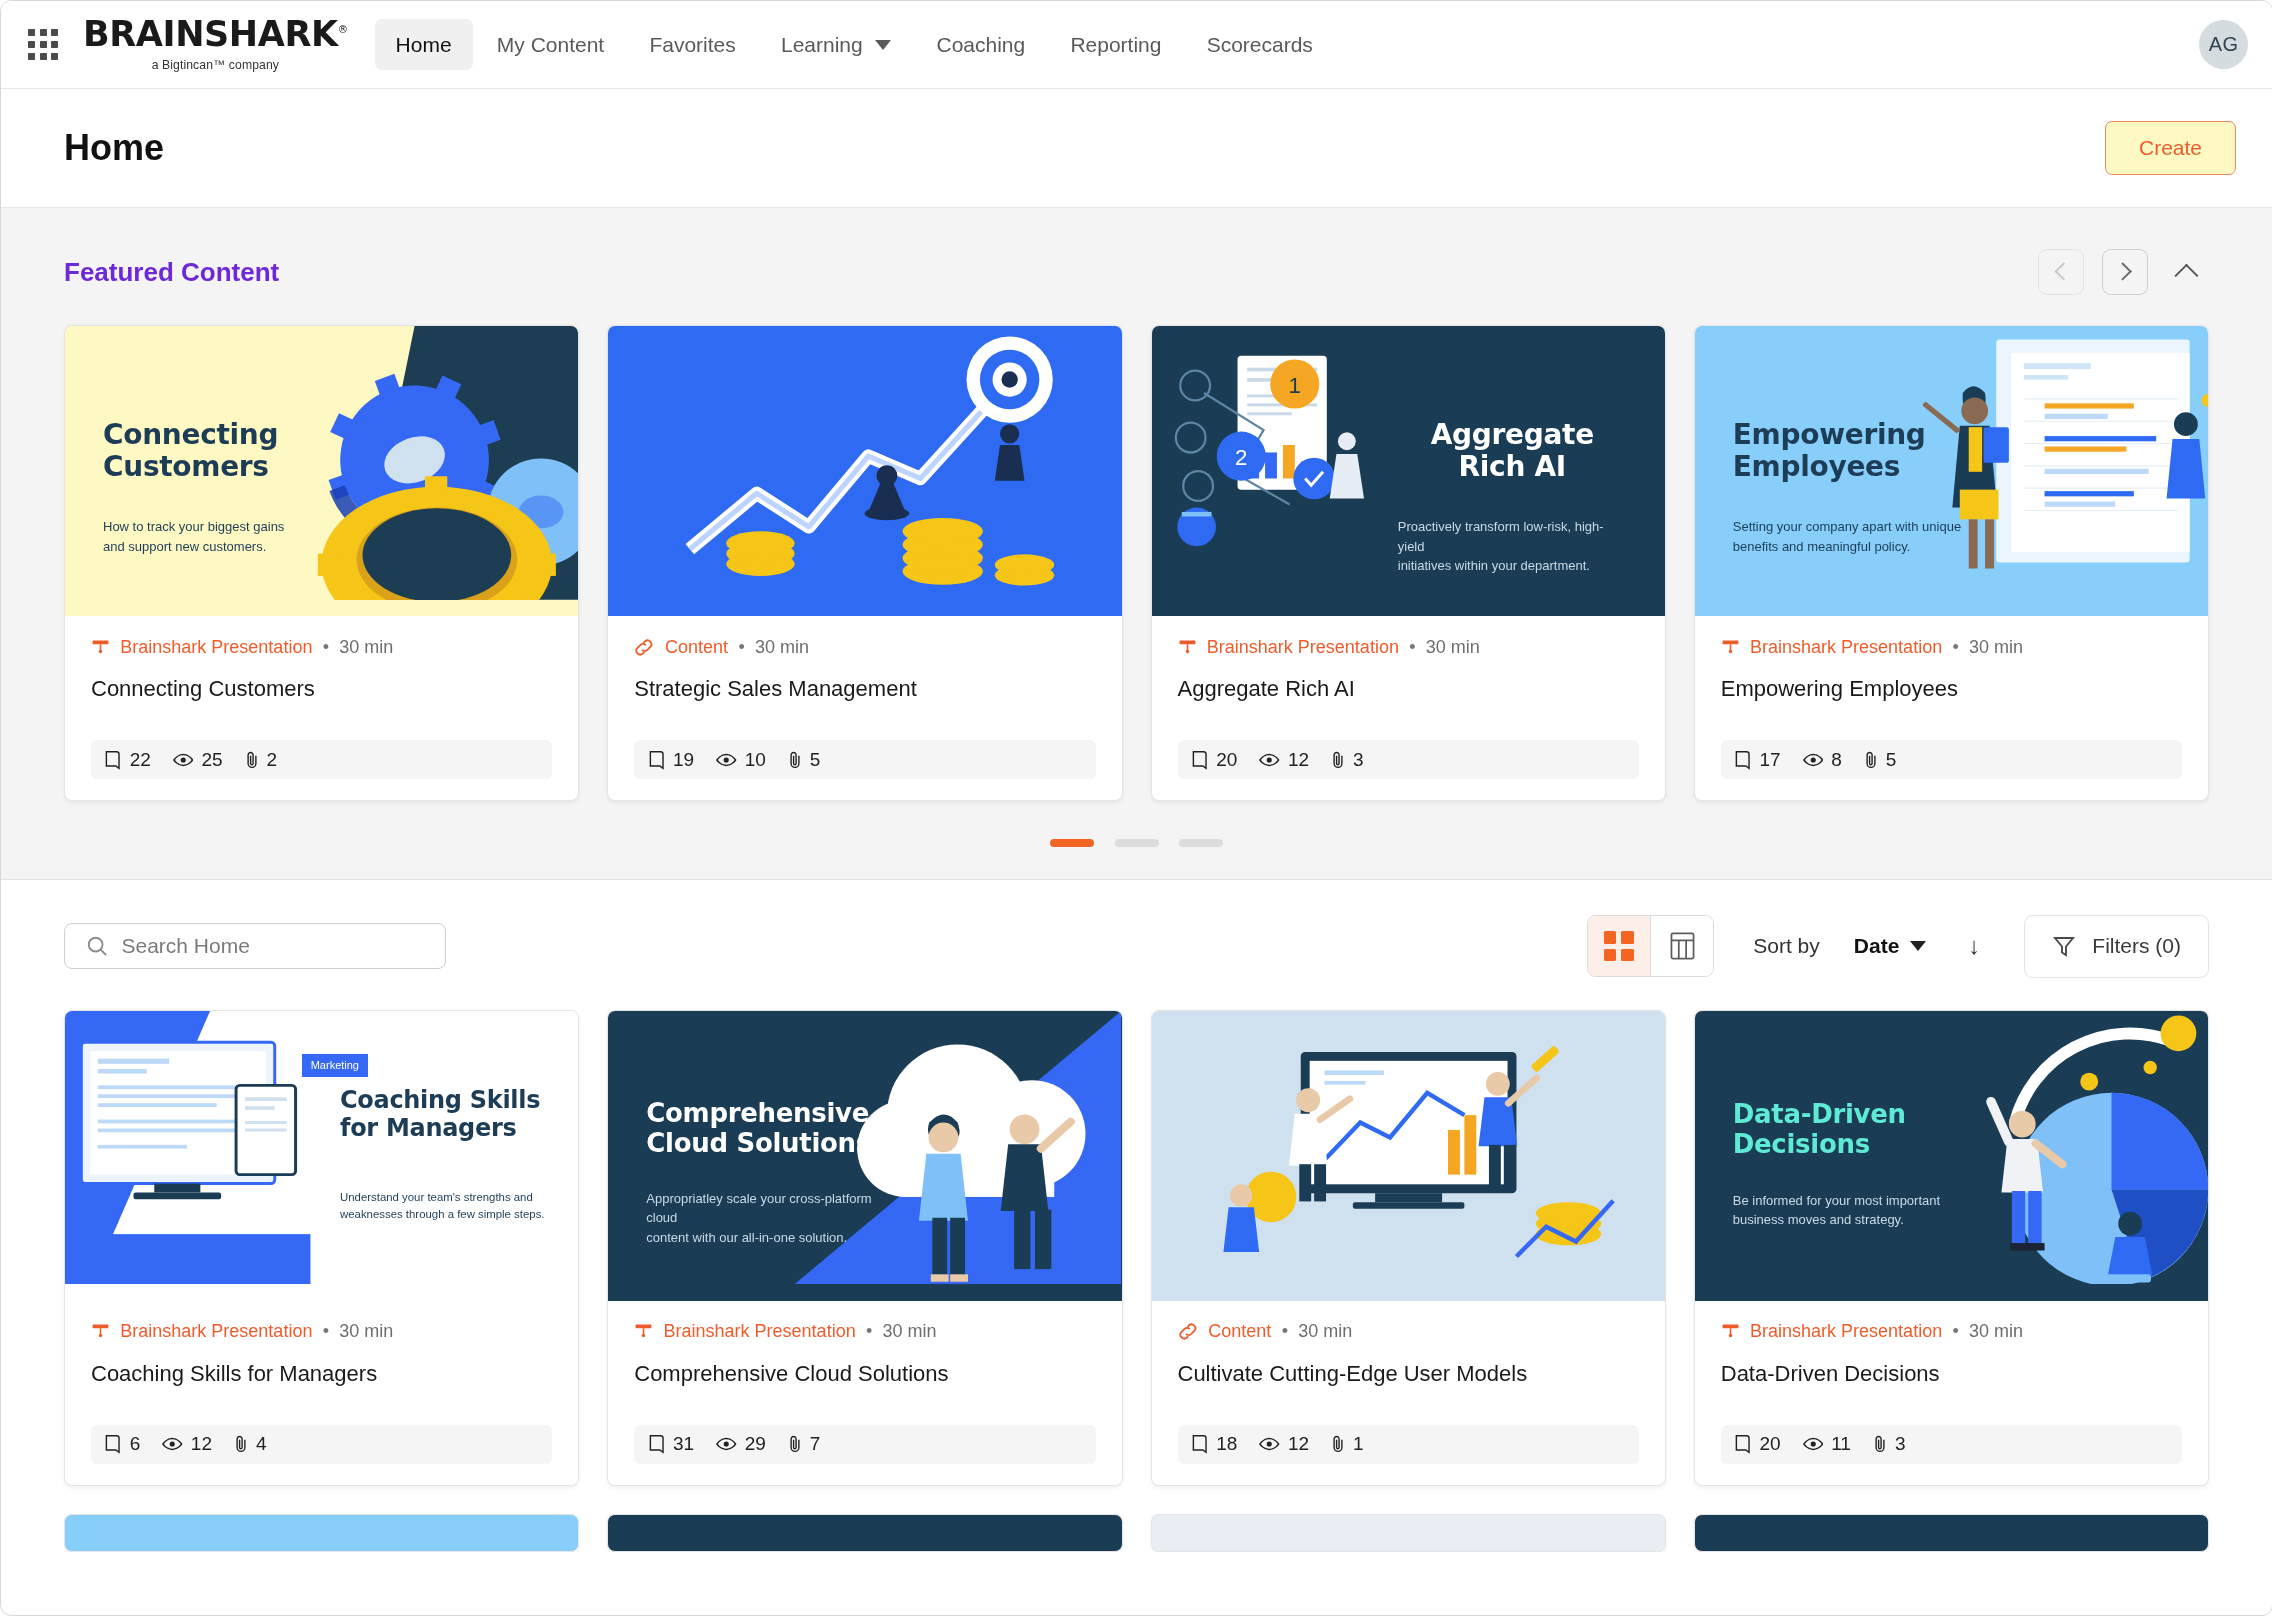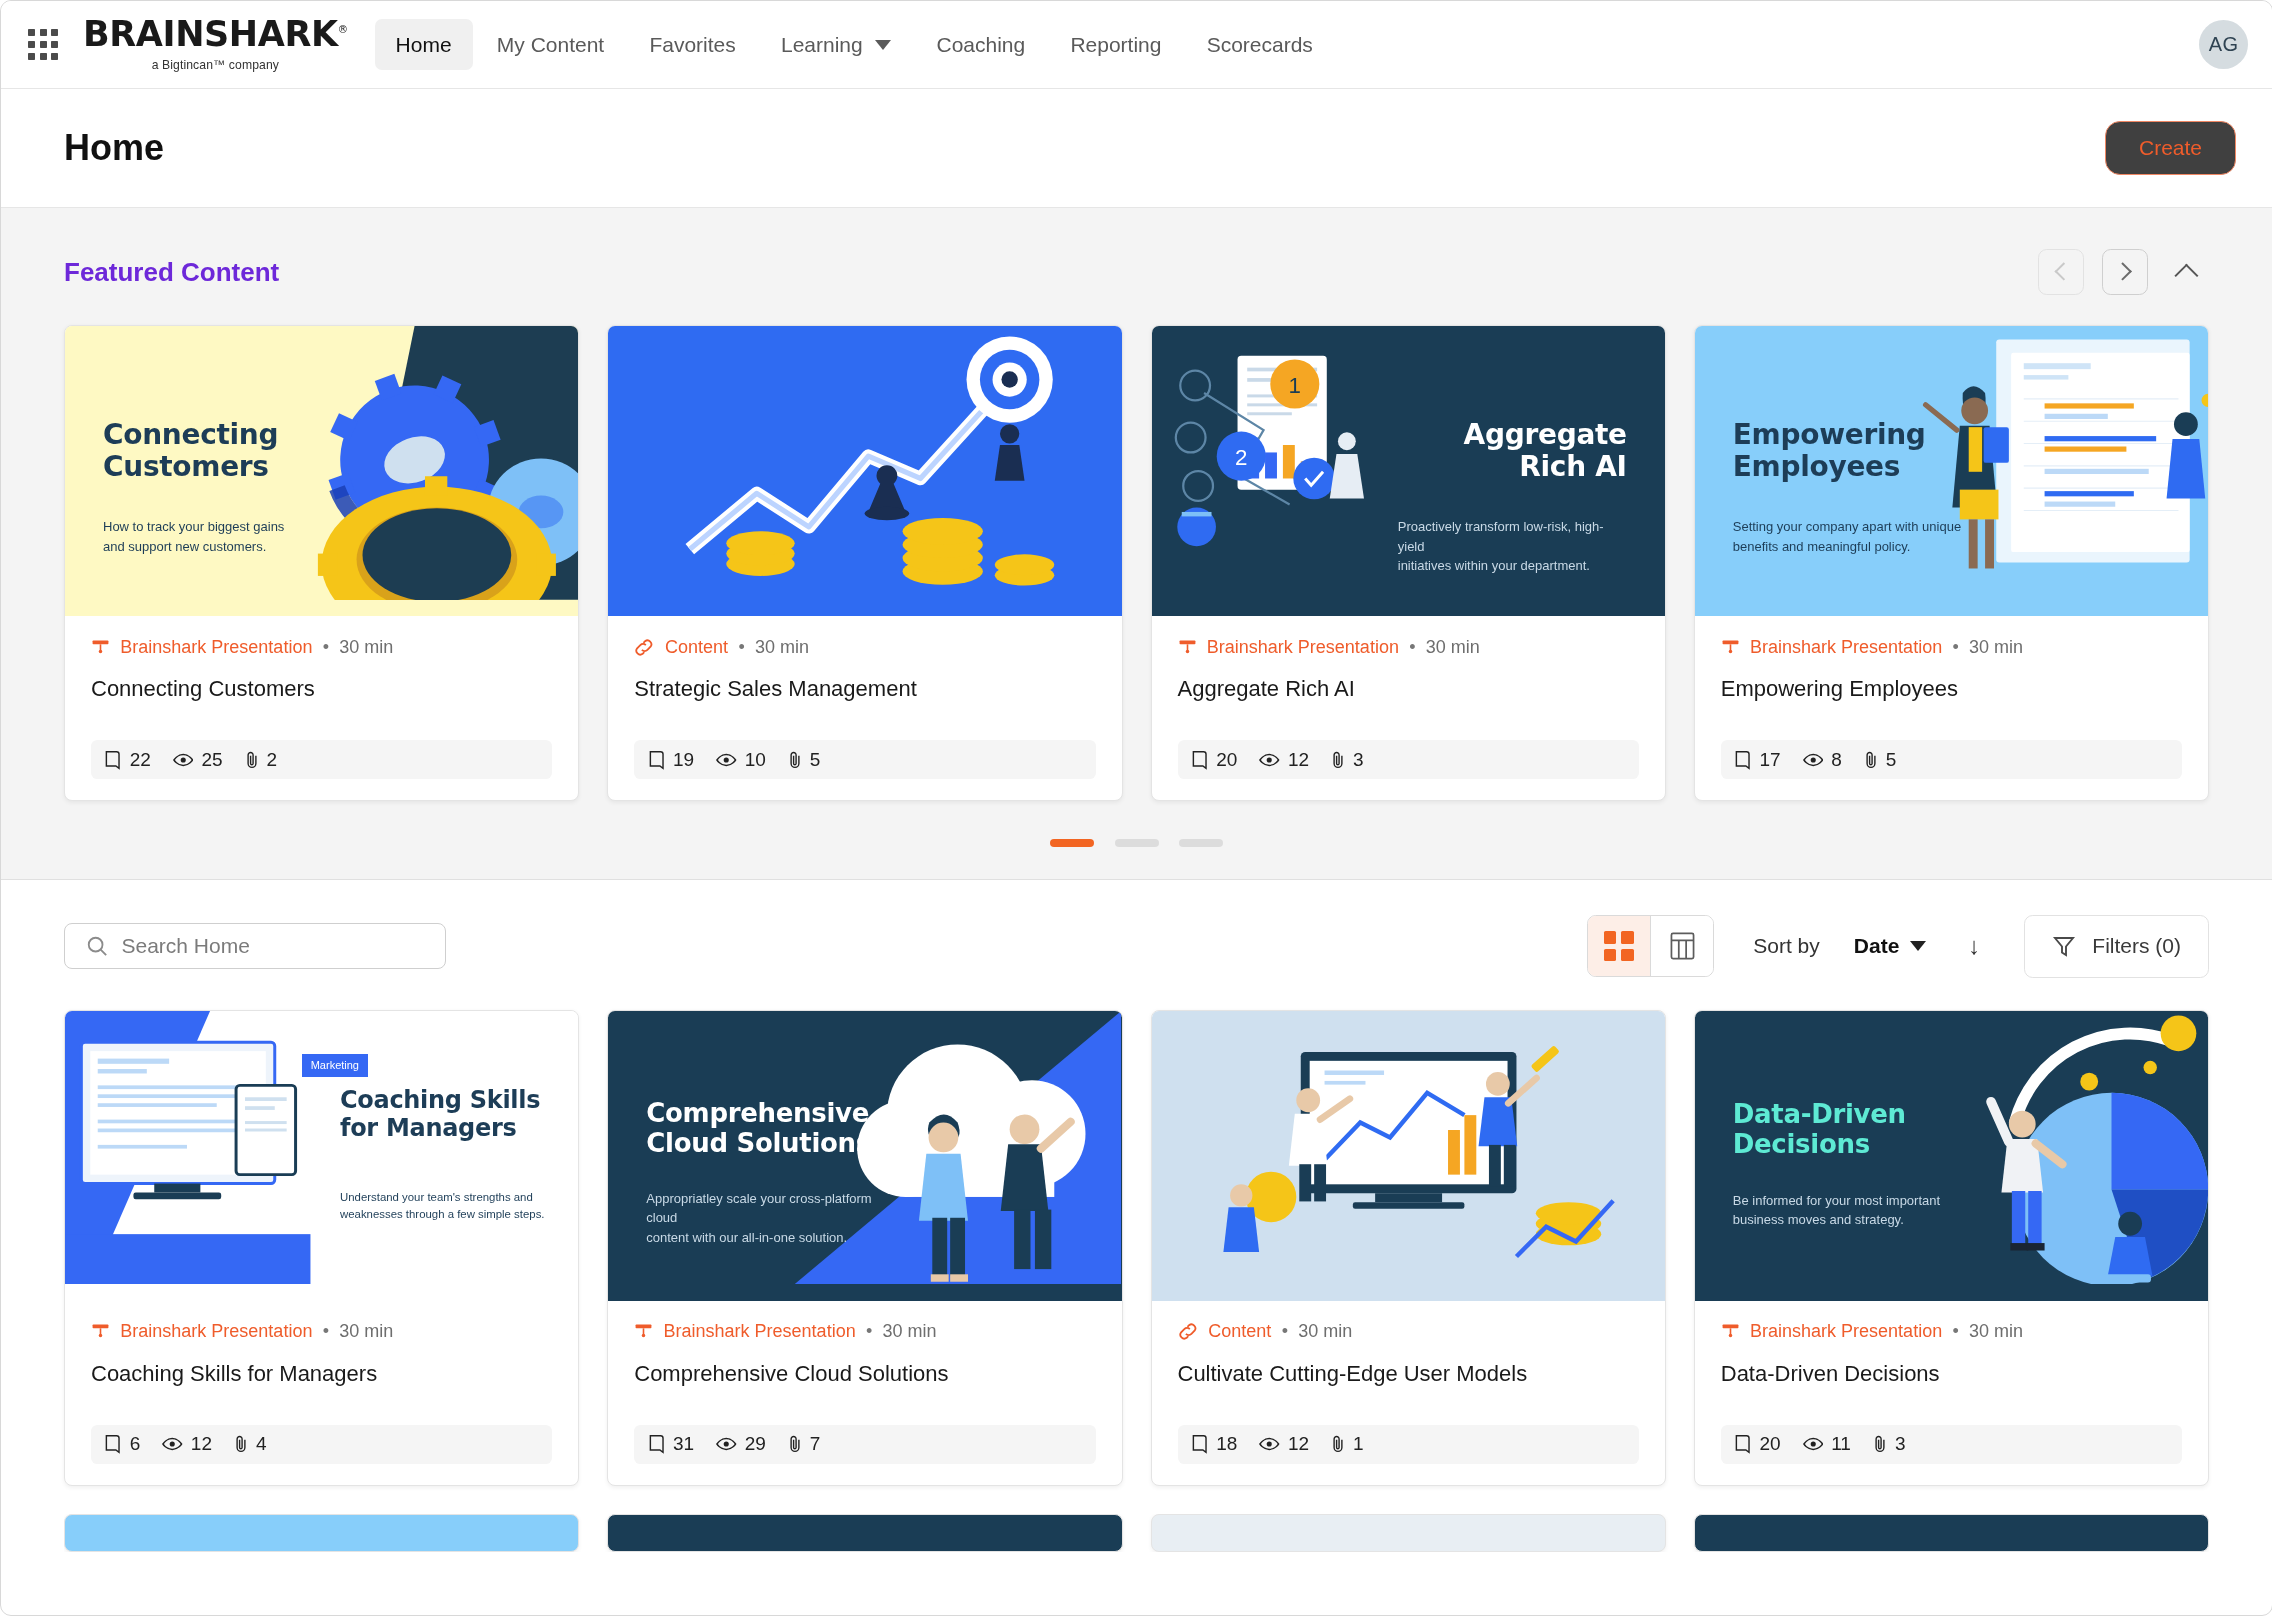--- a/index.html
+++ b/index.html
@@ -95,24 +95,24 @@
     display: flex; align-items: center;
     padding: 0 36px 0 63px;
     background: #fff;
     border-bottom: 1.6px solid #e6e6e6;
   }
   .page-title { font-size: 36px; font-weight: 700; color: #111; }
   .create-btn {
     margin-left: auto;
     border: 1.6px solid #f08763;
     color: #ef5c2b;
-    background: #404040;
+    background: #fef9c3;
     font-size: 21px;
     padding: 14px 33px;
-    border-radius: 15px;
+    border-radius: 7px;
     cursor: pointer;
     font-family: inherit;
   }
 
   
   .featured {
     background: #f4f4f4;
     padding: 41px 63px 32px 63px;
     border-bottom: 1.6px solid #e0e0e0;
   }
@@ -539,21 +539,21 @@
             <path d="M206 205 l8 9 l16 -18" stroke="#fff" stroke-width="4" fill="none"></path>
             <g fill="#2f6bf2">
                 <circle cx="60" cy="270" r="26"></circle>
               </g>
             <g fill="#e6edf4">
               <circle cx="262" cy="155" r="12"></circle>
                 <path d="M248 172 h28 l9 60 h-46z"></path>
             </g>
             <rect x="40" y="250" width="40" height="6" fill="#7ec0f7"></rect>
           </svg>
-          <div class="th-title" style="color:#ffffff; left:auto; right:38px; text-align:right; width:229px;">Aggregate
+          <div class="th-title" style="color:#ffffff; left:auto; right:38px; text-align:center; width:229px;">Aggregate
 Rich AI</div>
           <div class="th-sub" style="color:#c8d9e6; left:auto; right:38px; width:229px;">Proactively transform low-risk, high-yield
 initiatives within your department.</div>
         </div>
         <div class="card-body">
           <div class="meta">
             <span class="meta-icon">
               <svg width="19" height="19" viewBox="0 0 24 24" fill="#ef5c2b">
                   <rect x="2" y="3" width="20" height="5" rx="1"></rect>
                   <rect x="11" y="8" width="2" height="8"></rect>

